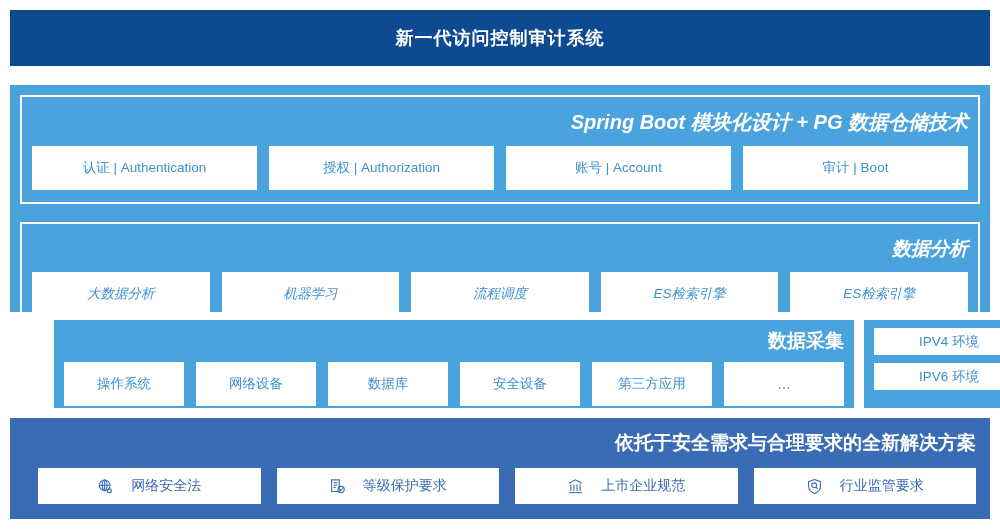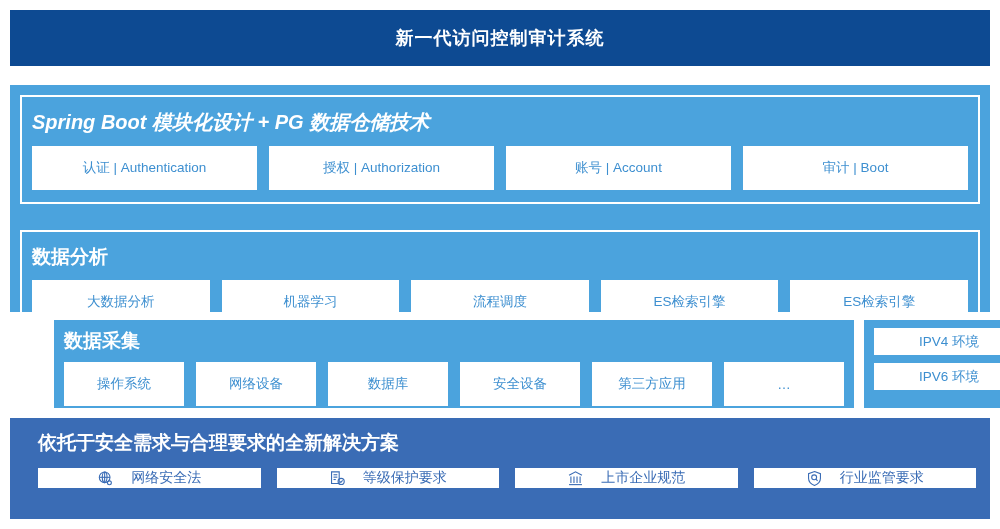--- a/index.html
+++ b/index.html
@@ -53,24 +53,25 @@
     box-sizing: border-box;
     padding: 10px;
   }
 
   .inner-panel {
     border: 2px solid #ffffff;
     box-sizing: border-box;
     padding: 8px 10px 12px 10px;
   }
   .inner-panel + .inner-panel {
-    margin-top: 26px;
+    margin-top: 18px;
+    font-style: italic;
   }
   .panel-heading {
-    text-align: left;
+    text-align: right;
     color: #ffffff;
     font-size: 19px;
     font-weight: bold;
     padding: 4px 0 10px 0;
   }
   .panel-heading.italic {
     font-style: italic;
     font-size: 20px;
   }
 
@@ -146,21 +147,21 @@
     font-size: 19px;
     padding: 4px 0 12px 0;
   }
   .comp-row {
     display: flex;
     gap: 16px;
   }
   .comp-chip {
     flex: 1 1 0;
     background: #ffffff;
-    height: 20px;
+    height: 36px;
     display: flex;
     align-items: center;
     justify-content: center;
     gap: 17px;
     color: #3a6cb5;
     font-size: 14px;
   }
   .comp-chip .ic {
     width: 17px;
     height: 17px;

